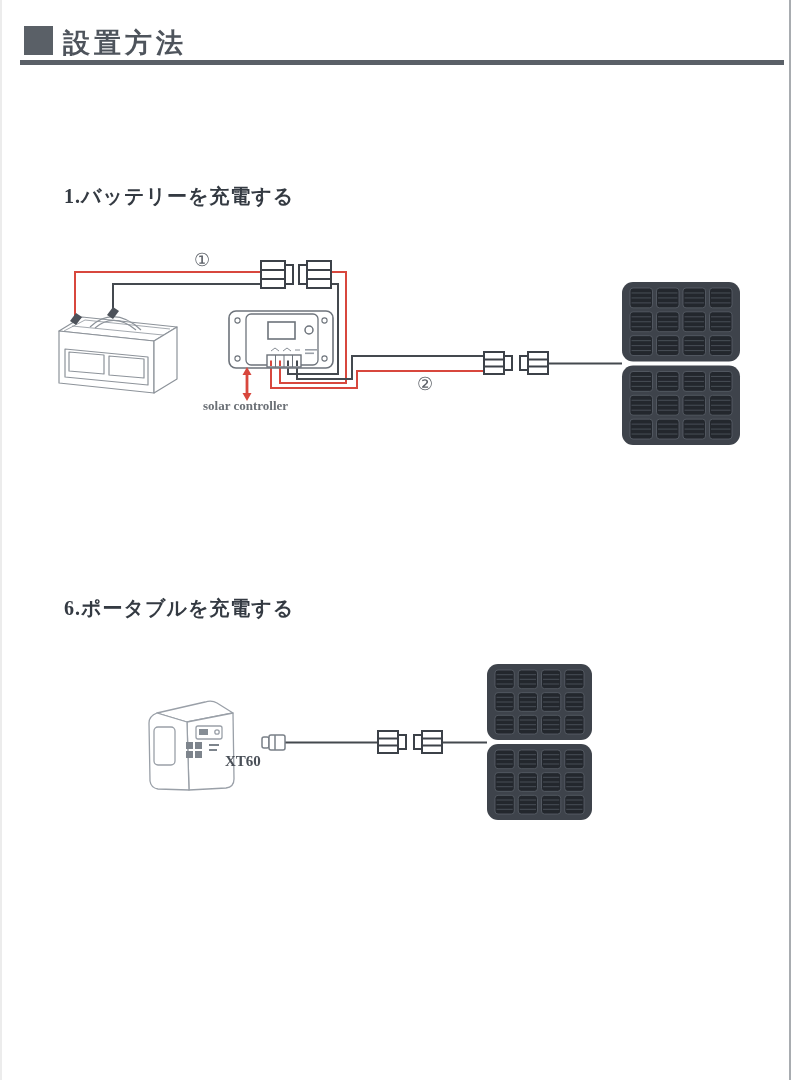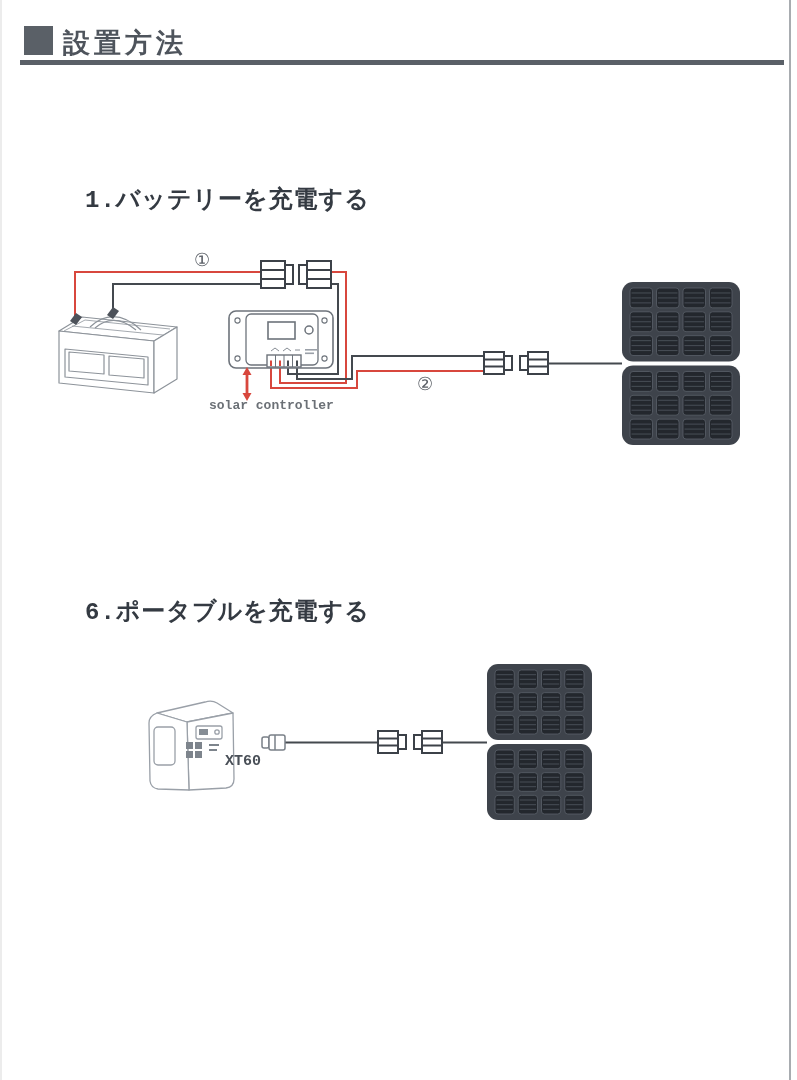--- a/index.html
+++ b/index.html
@@ -1,43 +1,43 @@
 <!DOCTYPE html>
 <html><head>
 <meta charset="utf-8">
 <style>
   html,body { margin:0; padding:0; background:#ffffff; }
   .page {
     position:relative; width:797px; height:1080px; background:#ffffff;
-    overflow:hidden; font-family:Liberation Mono, monospace;
+    overflow:hidden; font-family:Liberation Serif, serif;
   }
   .page-left-edge { position:absolute; left:0; top:0; width:2px; height:1080px; background:#ececec; }
   .page-right-edge { position:absolute; left:789px; top:0; width:2px; height:1080px; background:#a8acb0; }
 
   
   .h-bullet { position:absolute; left:24px; top:26px; width:29px; height:29px; background:#5a6067; }
   .h-title  { position:absolute; left:63px; top:25px; font-size:27px; font-weight:bold;
               color:#4e545c; letter-spacing:4px; white-space:nowrap; }
   .h-rule   { position:absolute; left:20px; top:60px; width:764px; height:5px; background:#5a6067; }
 
   
-  .sec-title { position:absolute; left:64px; font-size:24px; font-weight:600;
-               color:#343a42; letter-spacing:1px; white-space:nowrap;margin-left:21px; }
+  .sec-title { position:absolute; left:64px; font-size:20px; font-weight:600;
+               color:#343a42; letter-spacing:1px; white-space:nowrap; }
   .sec-1 { top:183px; }
   .sec-2 { top:595px; }
 
   
   .svg-d1 { position:absolute; left:0; top:240px; }
   .svg-d2 { position:absolute; left:0; top:650px; }
 
   
   .lbl { position:absolute; white-space:nowrap; }
   .lbl-step1 { left:194px; top:249px; font-size:18px; color:#5a5f66; }
   .lbl-step2 { left:417px; top:373px; font-size:18px; color:#5a5f66; }
-  .lbl-controller { left:203px; top:398px; font-size:13px; font-weight:600; color:#6b7076;margin-left:6px; }
+  .lbl-controller { left:203px; top:398px; font-size:13px; font-weight:600; color:#6b7076; }
   .lbl-xt60 { left:225px; top:731px; font-size:15px; font-weight:600; color:#4a5058;margin-top:22px; }
 </style>
 </head>
 <body>
 
 <div class="page">
   <div class="page-left-edge"></div>
   <div class="page-right-edge"></div>
 
   <div class="h-bullet"></div>

